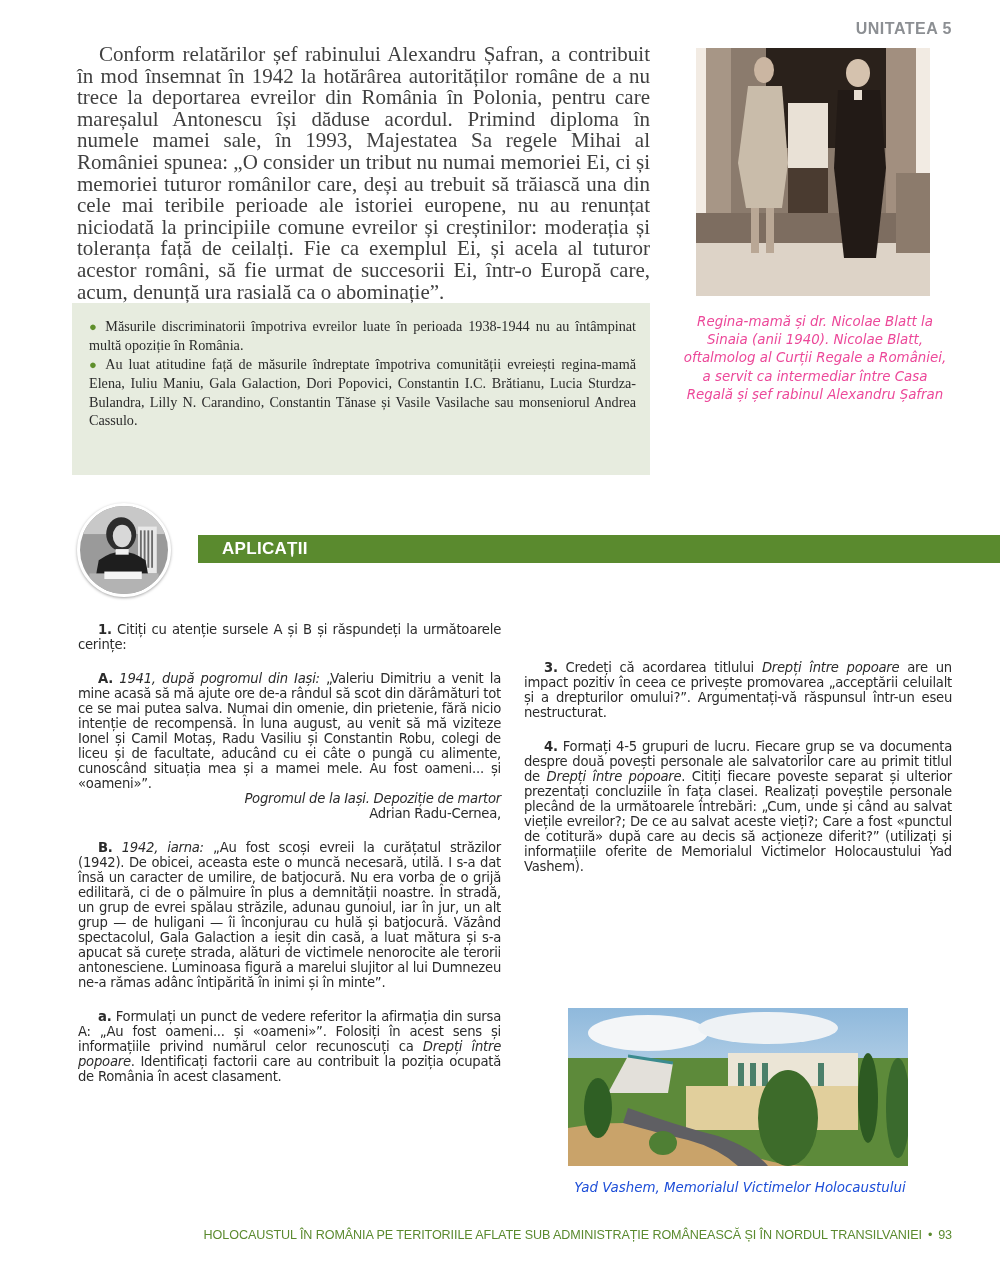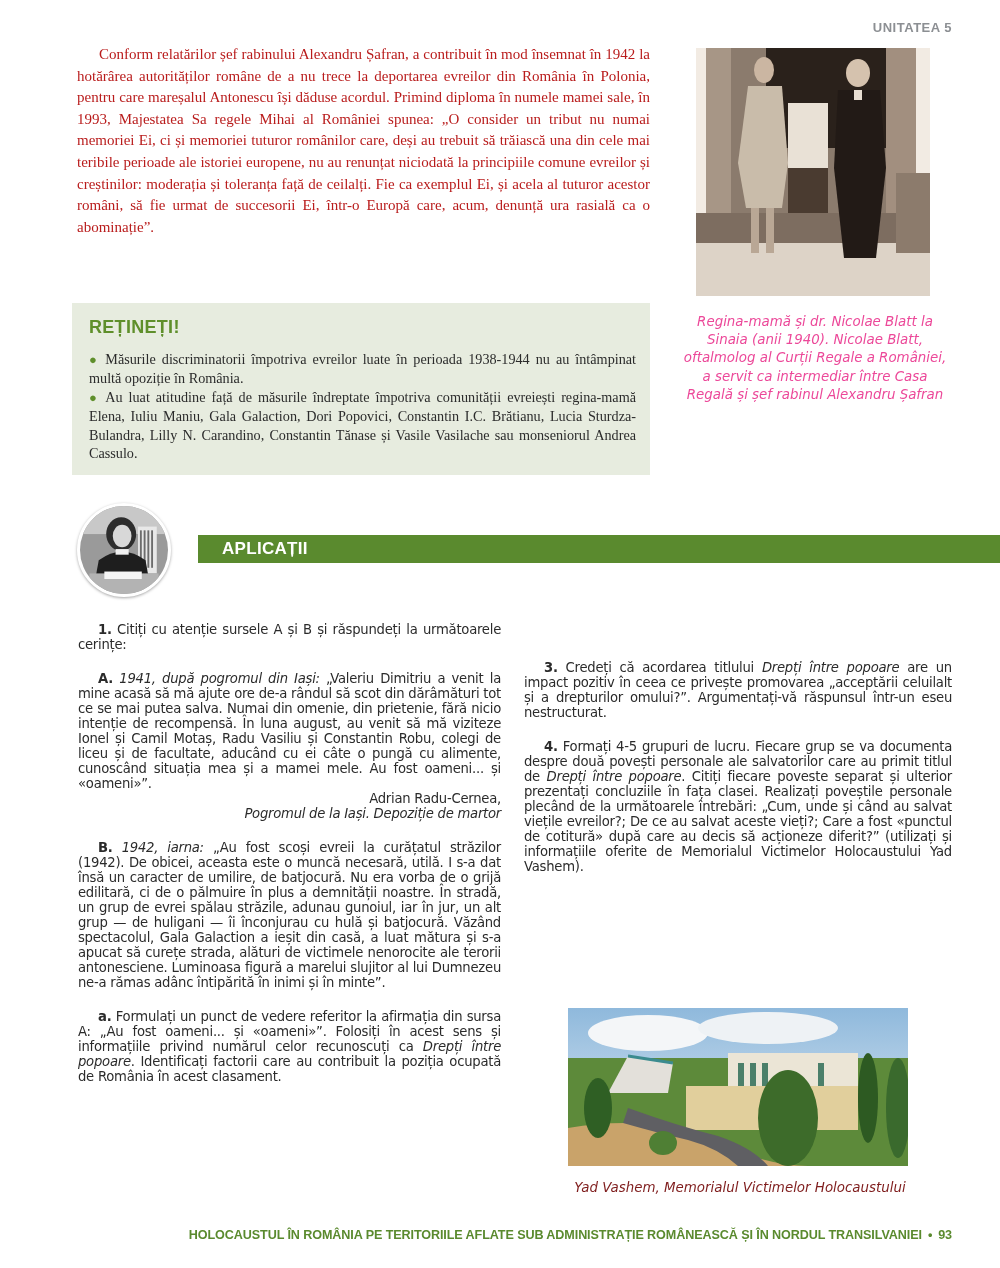--- a/index.html
+++ b/index.html
@@ -2,27 +2,27 @@
 <html><head>
 <meta charset="utf-8">
 <style>
   * { box-sizing: border-box; margin: 0; padding: 0; }
   html, body { width: 1000px; height: 1268px; background: #ffffff; overflow: hidden; }
   body { position: relative; color: #2b2b2b; font-family: "Liberation Sans", sans-serif; }
 
   .unit-label {
     position: absolute; top: 20px; right: 48px;
     font-family: "Liberation Sans", sans-serif; font-weight: bold;
-    font-size: 13px; color: #8c8f93; letter-spacing: 0.5px;
+    font-size: 16px; color: #8c8f93; letter-spacing: 0.5px;
   }
 
   .intro-text {
     position: absolute; left: 77px; top: 44px; width: 573px;
-    font-family: "Liberation Serif", serif; font-size: 15px; line-height: 21.6px;
-    text-align: justify; text-indent: 22px; color: #b91c1c;
+    font-family: "Liberation Serif", serif; font-size: 21px; line-height: 21.6px;
+    text-align: justify; text-indent: 22px; color: #404040;
   }
 
   .photo-royal {
     position: absolute; left: 696px; top: 48px; width: 234px; height: 248px;
     background: #efe6dc; overflow: hidden;
   }
   .photo-royal svg { width: 100%; height: 100%; display: block; }
 
   .royal-caption {
     position: absolute; left: 680px; top: 313px; width: 270px;
@@ -72,26 +72,26 @@
   .b { font-weight: bold; }
   .i { font-style: italic; }
 
   .photo-yadvashem {
     position: absolute; left: 568px; top: 1008px; width: 340px; height: 158px; overflow: hidden;
   }
   .photo-yadvashem svg { width: 100%; height: 100%; display: block; }
 
   .yad-caption {
     position: absolute; left: 540px; top: 1180px; width: 400px; text-align: center;
-    font-family: "DejaVu Sans", sans-serif; font-style: italic; font-size: 13.4px; color: #7f1d1d;
+    font-family: "DejaVu Sans", sans-serif; font-style: italic; font-size: 13.4px; color: #1d4ed8;
   }
 
   .footer {
     position: absolute; right: 48px; top: 1228px;
-    font-family: "Liberation Sans", sans-serif; font-weight: bold; font-size: 12.6px;
+    font-family: "Liberation Sans", sans-serif; font-weight: normal; font-size: 12.6px;
     color: #5a8a2e; letter-spacing: -0.1px; white-space: nowrap;
   }
   .footer .dot { margin: 0 6px; }
 </style>
 </head>
 <body>
 
 <div class="unit-label">UNITATEA 5</div>
 
 <p class="intro-text">Conform relatărilor șef rabinului Alexandru Șafran, a contribuit în mod însemnat în 1942 la hotărârea autorităților române de a nu trece la deportarea evreilor din România în Polonia, pentru care mareșalul Antonescu își dăduse acordul. Primind diploma în numele mamei sale, în 1993, Majestatea Sa regele Mihai al României spunea: „O consider un tribut nu numai memoriei Ei, ci și memoriei tuturor românilor care, deși au trebuit să trăiască una din cele mai teribile perioade ale istoriei europene, nu au renunțat niciodată la principiile comune evreilor și creștinilor: moderația și toleranța față de ceilalți. Fie ca exemplul Ei, și acela al tuturor acestor români, să fie urmat de succesorii Ei, într-o Europă care, acum, denunță ura rasială ca o abominație”.</p>
@@ -116,21 +116,20 @@
 
     <ellipse cx="162" cy="25" rx="12" ry="14" fill="#d5c2ae"></ellipse>
     <path d="M142 42 L184 42 L190 120 L180 210 L148 210 L138 120 Z" fill="#221a16"></path>
     <rect x="158" y="42" width="8" height="10" fill="#e7ddd2"></rect>
   </svg>
 </div>
 
 <p class="royal-caption">Regina-mamă și  dr. Nicolae Blatt la Sinaia (anii 1940). Nicolae Blatt, oftalmolog al Curții Regale a României, a servit ca intermediar între Casa Regală și șef rabinul Alexandru Șafran</p>
 
 <div class="retineti-box">
-  <div class="retineti-title">REȚINEȚI!</div>
   <p class="retineti-item"><span class="bullet">●</span><span>Măsurile discriminatorii împotriva evreilor luate în perioada 1938-1944 nu au întâmpinat multă opoziție în România.</span></p>
   <p class="retineti-item"><span class="bullet">●</span><span>Au luat atitudine față de măsurile îndreptate împotriva comunității evreiești regina-mamă Elena, Iuliu Maniu, Gala Galaction, Dori Popovici, Constantin I.C. Brătianu, Lucia Sturdza-Bulandra, Lilly N. Carandino, Constantin Tănase și Vasile Vasilache sau monseniorul Andrea Cassulo.</span></p>
 </div>
 
 <div class="portrait">
   <svg viewBox="0 0 94 94" preserveAspectRatio="none">
     <rect width="94" height="94" fill="#9a9a9a"></rect>
     <rect x="0" y="0" width="94" height="30" fill="#c8c8c8"></rect>
     <rect x="62" y="22" width="20" height="50" fill="#e8e8e8"></rect>
     <rect x="64" y="26" width="2" height="40" fill="#6c6c6c"></rect>
@@ -147,22 +146,22 @@
 </div>
 
 <div class="aplicatii-bar">
   <span class="aplicatii-title">APLICAȚII</span>
 </div>
 
 <div class="col col-left">
   <p class="para"><span class="b">1.</span><span> Citiți cu atenție sursele A și B și răspundeți la următoarele cerințe:</span></p>
   <div class="gap"></div>
   <p class="para"><span class="b">A.</span><span class="i"> 1941, după pogromul din Iași:</span><span> „Valeriu Dimitriu a venit la mine acasă să mă ajute ore de-a rândul să scot din dărâmături tot ce se mai putea salva. Numai din omenie, din prietenie, fără nicio intenție de recompensă. În luna august, au venit să mă viziteze Ionel și Camil Motaș, Radu Vasiliu și Constantin Robu, colegi de liceu și de facultate, aducând cu ei câte o pungă cu alimente, cunoscând situația mea și a mamei mele. Au fost oameni... și «oameni»”.</span></p>
+  <p class="attrib i">Pogromul de la Iași. Depoziție de martor</p>
   <p class="attrib">Adrian Radu-Cernea,</p>
-  <p class="attrib i">Pogromul de la Iași. Depoziție de martor</p>
   <div class="gap"></div>
   <p class="para"><span class="b">B.</span><span class="i"> 1942, iarna:</span><span> „Au fost scoși evreii la curățatul străzilor (1942). De obicei, aceasta este o muncă necesară, utilă. I s-a dat însă un caracter de umilire, de batjocură. Nu era vorba de o grijă edilitară, ci de o pălmuire în plus a demnității noastre. În stradă, un grup de evrei spălau străzile, adunau gunoiul, iar în jur, un alt grup — de huligani — îi înconjurau cu hulă și batjocură. Văzând spectacolul, Gala Galaction a ieșit din casă, a luat mătura și s-a apucat să curețe strada, alături de victimele nenorocite ale terorii antonesciene. Luminoasa figură a marelui slujitor al lui Dumnezeu ne-a rămas adânc întipărită în inimi și în minte”.</span></p>
   <div class="gap"></div>
   <p class="para"><span class="b">a.</span><span> Formulați un punct de vedere referitor la afirmația din sursa A: „Au fost oameni... și   «oameni»”. Folosiți în acest sens și informațiile privind numărul celor recunoscuți ca </span><span class="i">Drepți între popoare</span><span>. Identificați  factorii care au contribuit la poziția ocupată de România în acest clasament.</span></p>
 </div>
 
 <div class="col col-right">
   <div class="gap"></div>
   <div class="gap"></div>
   <p class="para"><span class="b">3.</span><span> Credeți că acordarea titlului </span><span class="i">Drepți între popoare</span><span> are un impact pozitiv în ceea ce privește promovarea „acceptării celuilalt și a drepturilor omului?”. Argumentați-vă răspunsul într-un eseu nestructurat.</span></p>

